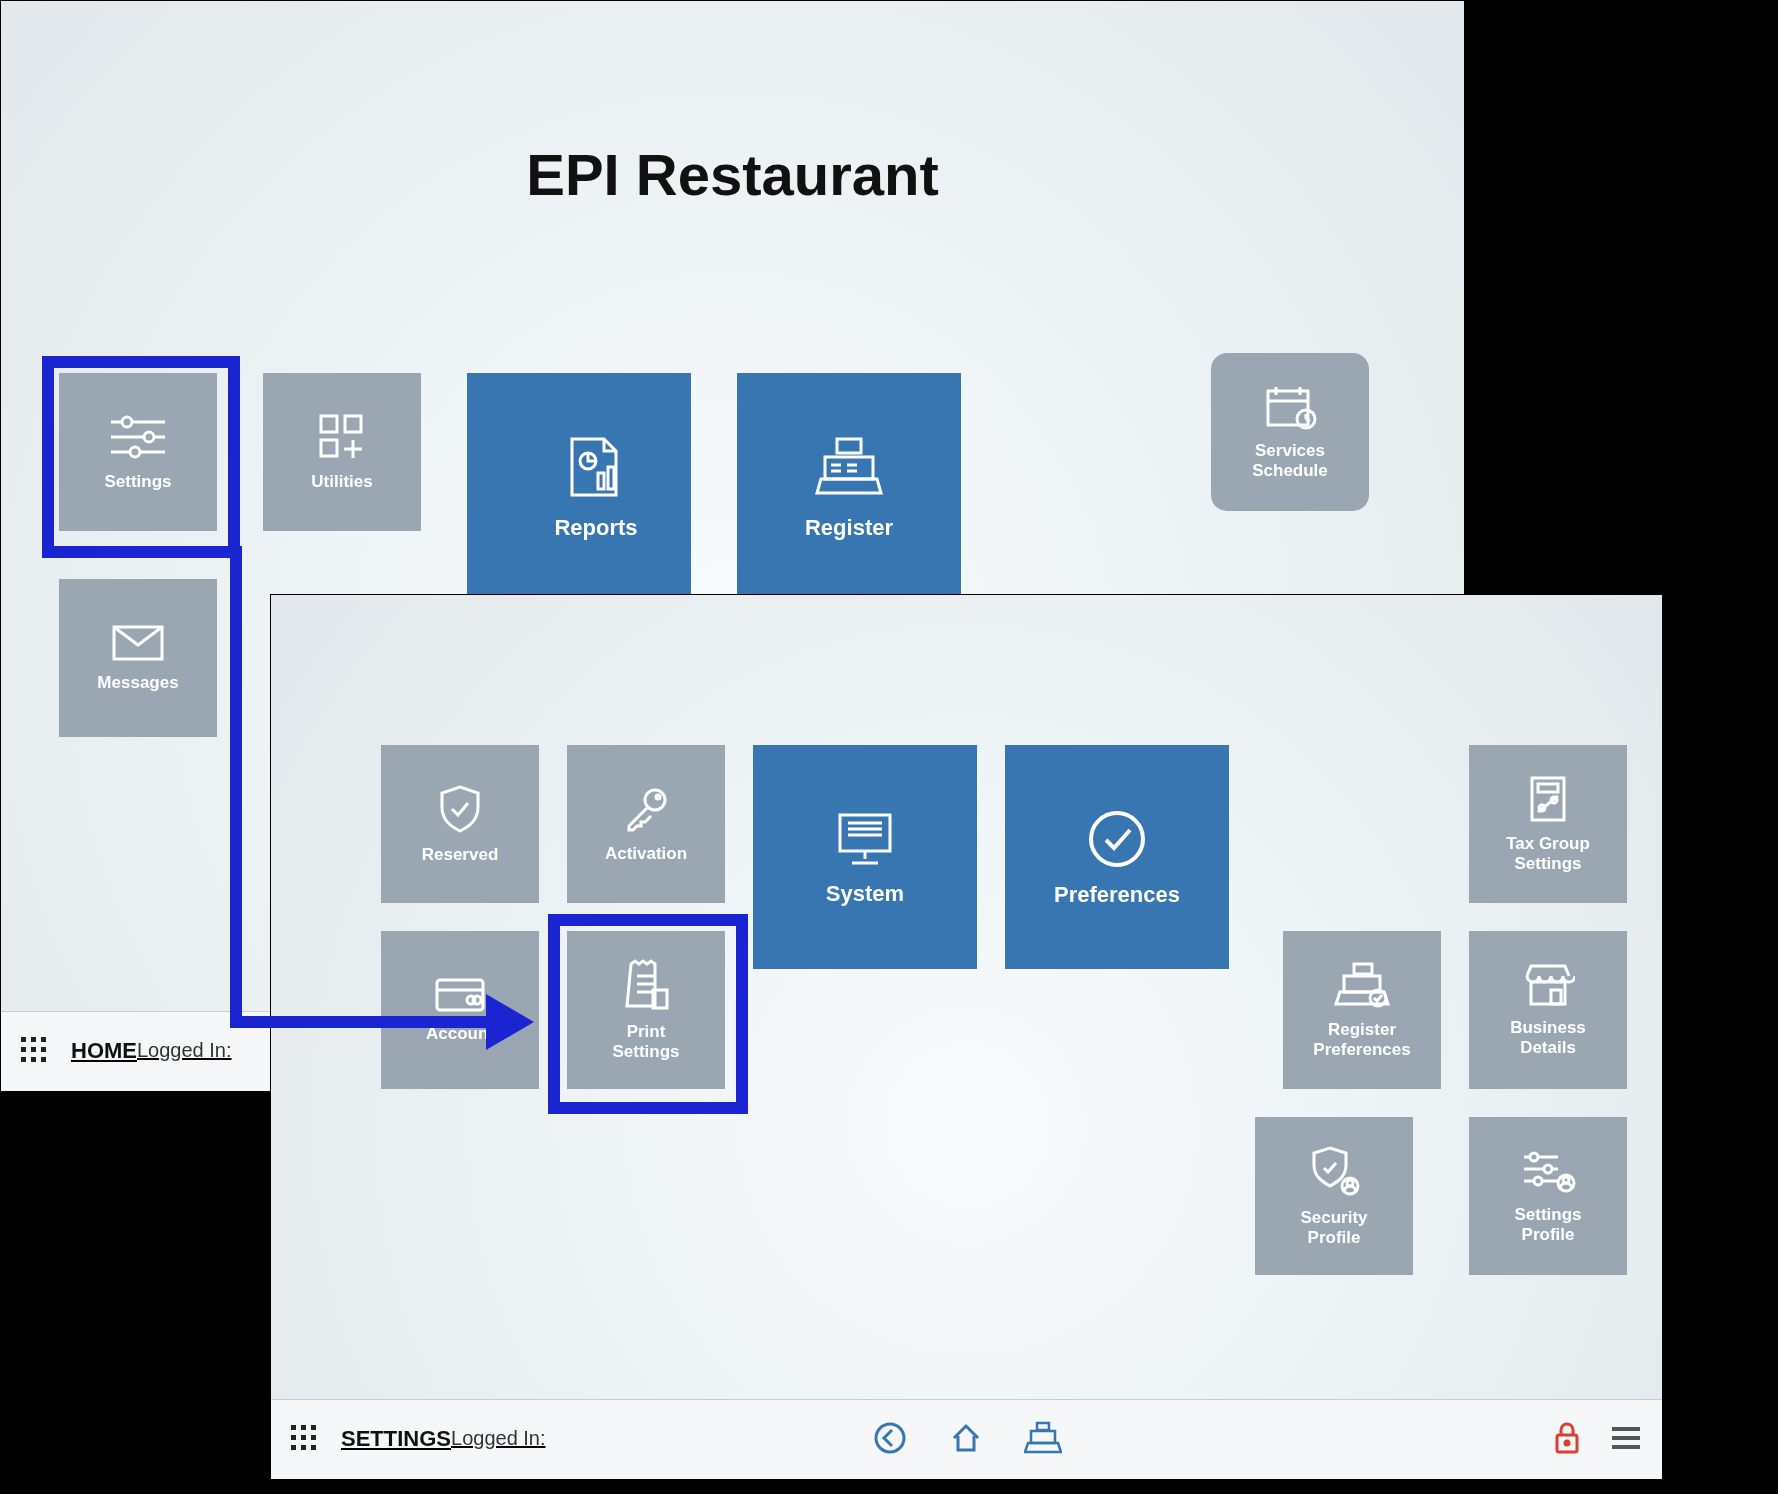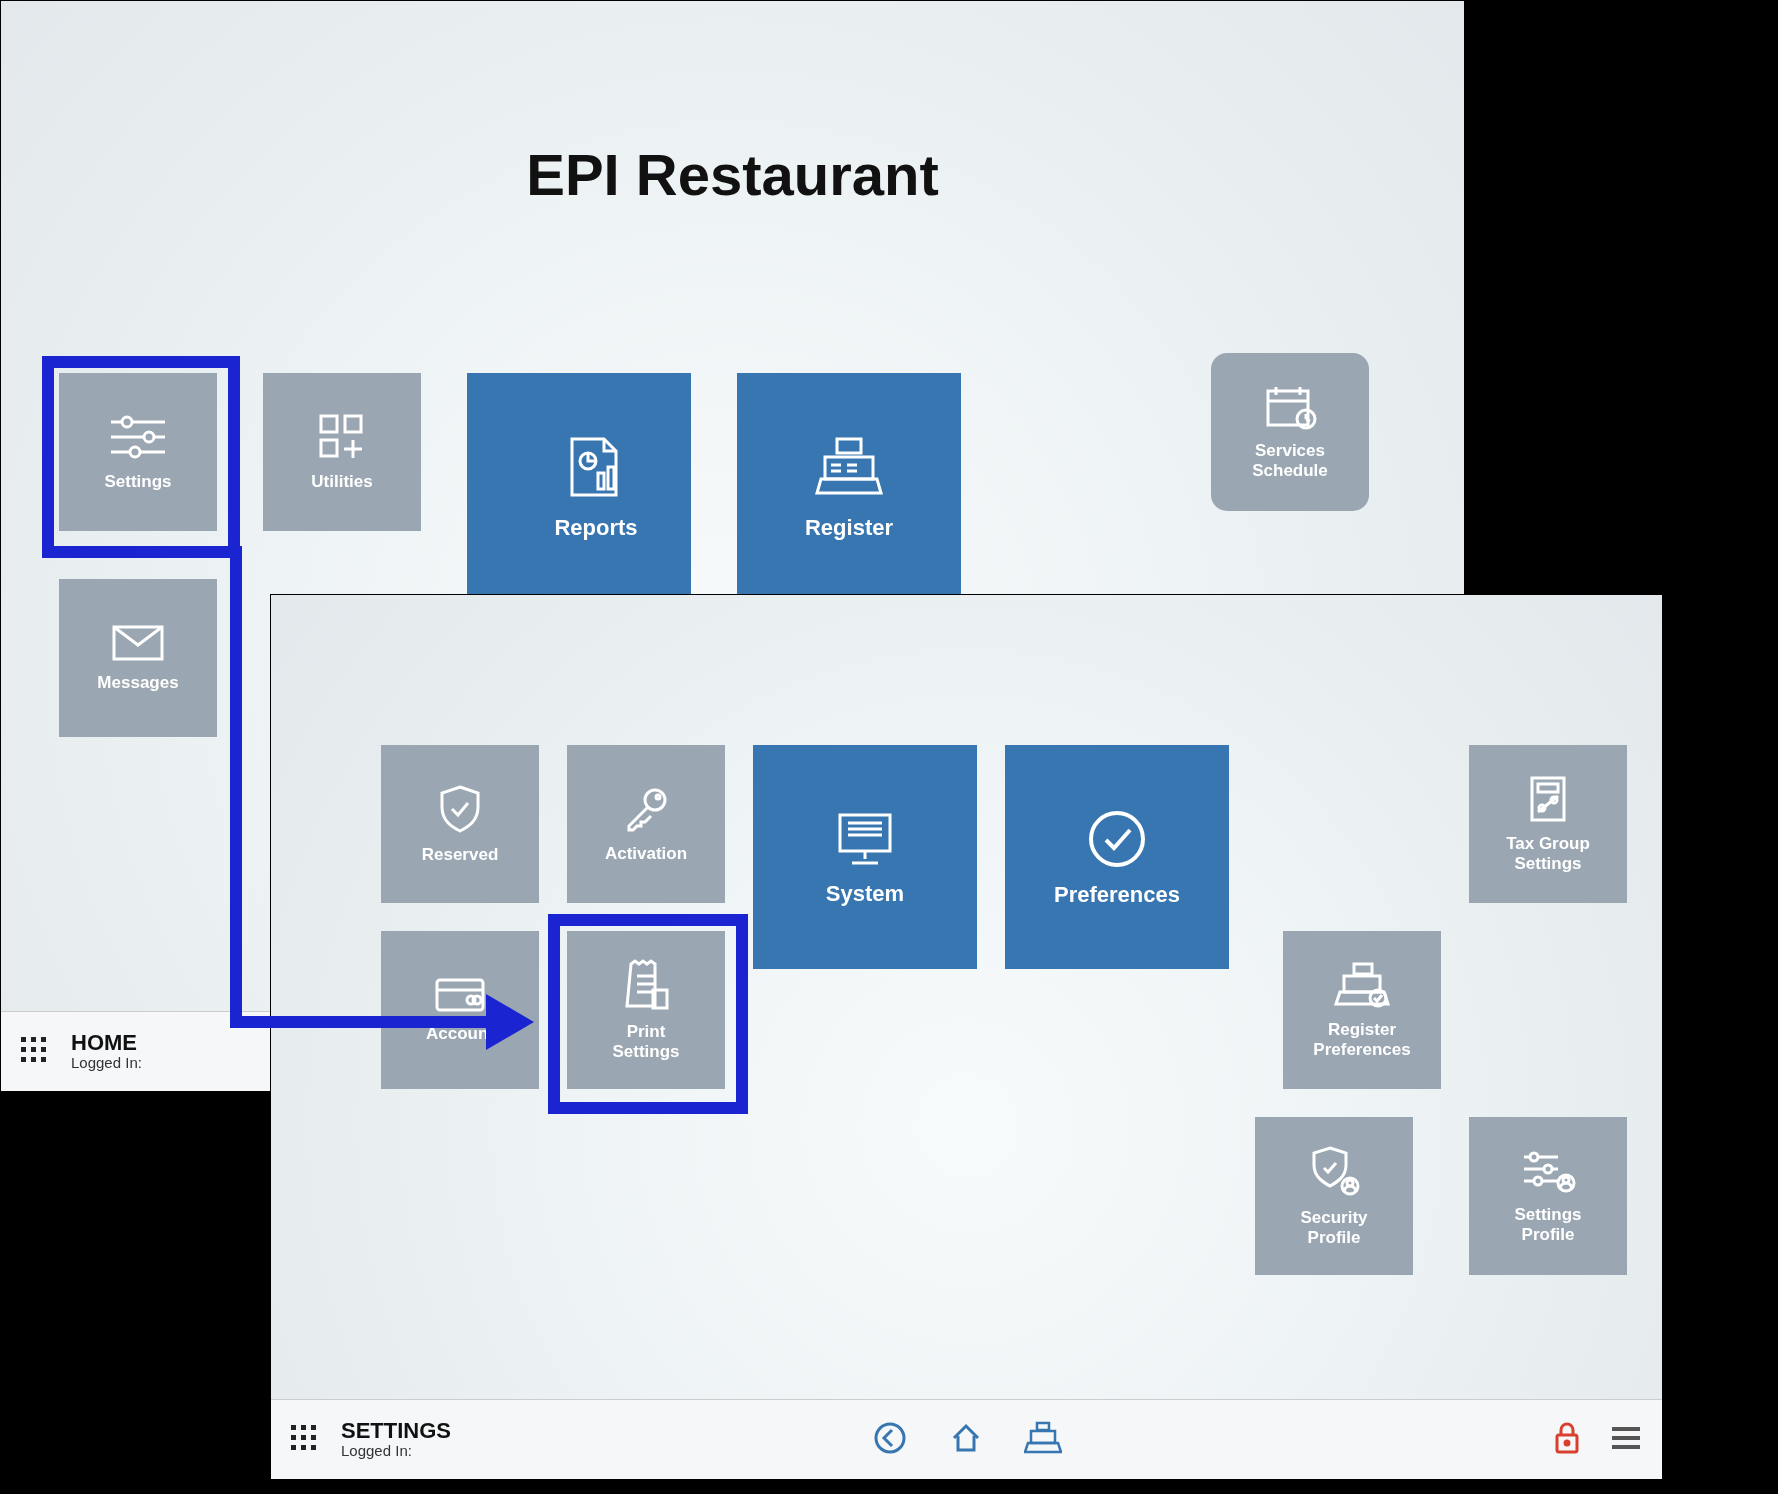--- a/index.html
+++ b/index.html
@@ -87,23 +87,23 @@
   }
   .grip {
     width: 30px; height: 30px;
     display: grid;
     grid-template-columns: repeat(3, 5px);
     grid-template-rows: repeat(3, 5px);
     gap: 5px;
     cursor: pointer;
   }
   .grip span { background: #222; width: 5px; height: 5px; }
-  .bar-text { display: flex; flex-direction: column; line-height: 1.1; }
+  .bar-text { display: flex; flex-direction: row; line-height: 1.1; text-decoration: underline; }
   .bar-text .big { font-size: 22px; font-weight: 800; color: #111; }
-  .bar-text .small { font-size: 15px; color: #333; }
+  .bar-text .small { font-size: 20px; color: #333; }
   .bar-center { position: absolute; left: 50%; transform: translateX(-50%); display: flex; gap: 40px; align-items: center; }
   .bar-right { margin-left: auto; display: flex; gap: 28px; align-items: center; }
   .bar-icon { cursor: pointer; }
 </style>
 </head>
 <body>
 
 <div class="stage">
 
   <div class="window win-home">
@@ -302,20 +302,31 @@
           <rect x="20" y="4" width="18" height="10"></rect>
           <rect x="10" y="16" width="36" height="16"></rect>
           <path d="M6 32 h44 l4 12 h-52 z"></path>
           <circle cx="44" cy="38" r="8"></circle>
             <path d="M40 38 l3 3 l5 -6"></path>
         </svg>
       </span>
       <span class="label">Register<br>Preferences</span>
     </button>
 
+    <button class="tile small grey" style="left:1198px; top:336px;">
+      <span>
+        <svg width="54" height="46" viewBox="0 0 54 46" fill="none" stroke="#fff" stroke-width="3">
+          <path d="M6 14 l4 -10 h34 l4 10"></path>
+          <path d="M6 14 a6 6 0 0 0 12 0 a6 6 0 0 0 12 0 a6 6 0 0 0 12 0 a6 6 0 0 0 12 0" fill="none"></path>
+          <rect x="10" y="20" width="34" height="22"></rect>
+          <rect x="30" y="28" width="10" height="14"></rect>
+        </svg>
+      </span>
+      <span class="label">Business<br>Details</span>
+    </button>
 
     <button class="tile small grey" style="left:984px; top:522px;">
       <span>
         <svg width="52" height="54" viewBox="0 0 52 54" fill="none" stroke="#fff" stroke-width="3">
           <path d="M22 4 L38 9 v12 c0 12 -9 17 -16 21 c-7 -4 -16 -9 -16 -21 V9 z"></path>
           <path d="M16 24 l4 4 l8 -9"></path>
           <circle cx="42" cy="42" r="8"></circle>
             <circle cx="42" cy="39" r="3"></circle>
             <path d="M36 48 a6 6 0 0 1 12 0"></path>
         </svg>

